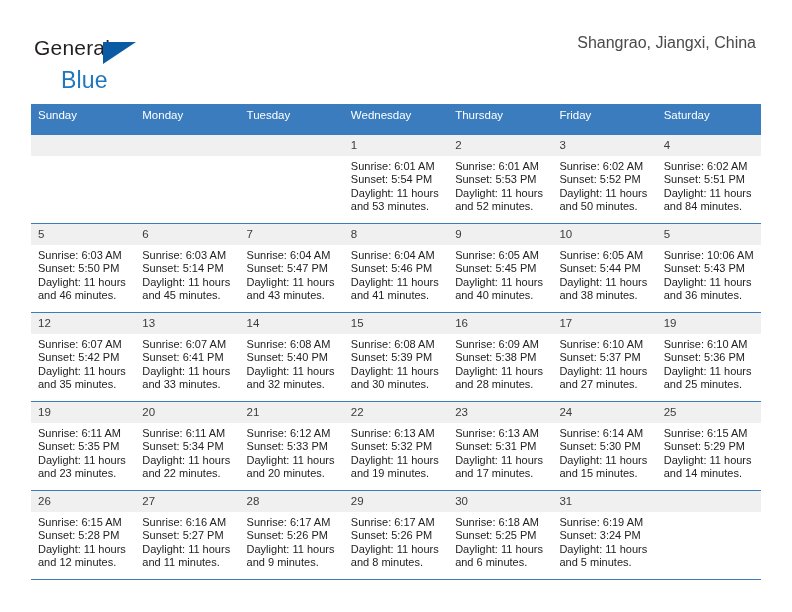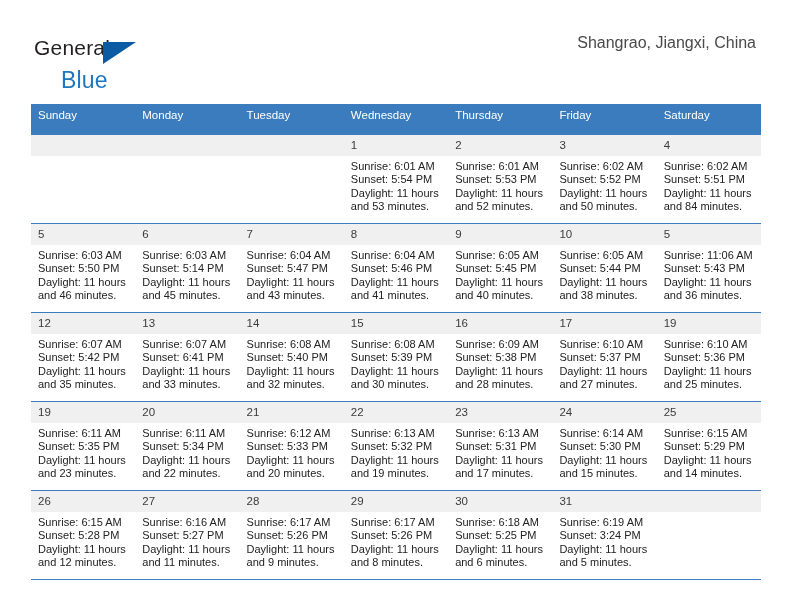--- a/index.html
+++ b/index.html
@@ -294,21 +294,21 @@
                 <div>Sunset: 5:44 PM</div>
                 <div>Daylight: 11 hours</div>
                 <div>and 38 minutes.</div>
               </div>
             </div>
           </td>
           <td>
             <div class="cell-inner">
               <div class="daynum">5</div>
               <div class="details">
-                <div>Sunrise: 11:06 AM</div>
+                <div>Sunrise: 10:06 AM</div>
                 <div>Sunset: 5:43 PM</div>
                 <div>Daylight: 11 hours</div>
                 <div>and 36 minutes.</div>
               </div>
             </div>
           </td>
         </tr>
         <tr>
           <td>
             <div class="cell-inner">

